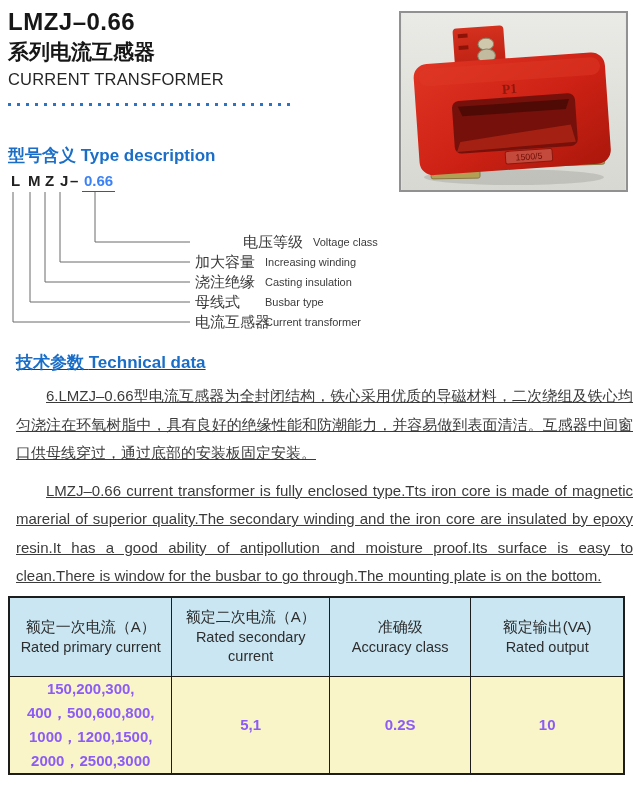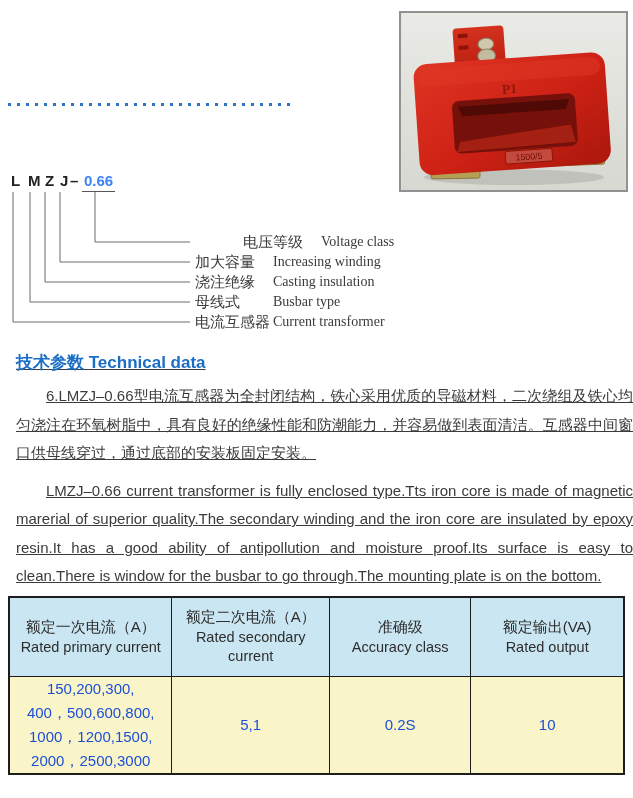--- a/index.html
+++ b/index.html
@@ -32,44 +32,49 @@
 
   
   .type-section { position:absolute; left:8px; top:146px; width:617px; height:192px; }
   .model-row { position:absolute; top:26px; left:0; height:20px; width:240px; }
   .model-letter { position:absolute; top:0; font-size:15px; font-weight:600; color:#222; line-height:18px; }
   .ml-0 { left:3px; }  .ml-1 { left:20px; } .ml-2 { left:37px; } .ml-3 { left:52px; }
   .model-dash { position:absolute; left:62px; top:0; font-size:15px; font-weight:600; color:#222; line-height:18px; }
   .model-suffix { position:absolute; left:74px; top:0; font-size:15px; font-weight:600; color:#3b82f6; line-height:18px; border-bottom:1px solid #555; padding:0 2px 1px 2px; }
   .diagram-lines { position:absolute; left:0; top:44px; width:200px; height:140px; }
   .diagram-label-zh { position:absolute; left:187px; width:85px; font-size:15px; color:#3b3b3b; line-height:16px; }
-  .diagram-label-en { position:absolute; left:265px; font-size:14px; color:#3b3b3b; line-height:16px;font-family:Liberation Serif, serif; }
+  .diagram-label-en { position:absolute; left:257px; font-size:11px; color:#3b3b3b; line-height:16px; }
   .row-0 { top:88px;margin-left:48px; } .row-1 { top:108px; } .row-2 { top:128px; } .row-3 { top:148px; } .row-4 { top:168px; }
 
   
   .tech-section { position:absolute; left:16px; top:353px; width:617px;text-decoration:underline; }
   .tech-para { margin-top:9px; font-size:15px; line-height:28.5px; color:#3b3b3b; text-align:justify; text-indent:2em; }
   .table-intro { margin-top:15px; font-size:15px; color:#3b3b3b; padding-left:2.2em; }
 
   
   .table-wrap { position:absolute; left:8px; top:596px; width:617px; }
   table { width:100%; border-collapse:collapse; table-layout:fixed;padding-left:38px; }
   th, td { border:1.5px solid #1d1d1d; text-align:center; vertical-align:middle; }
   table { border:2px solid #1d1d1d; }
   thead th { background:#c9e6f2; height:79px; font-weight:normal; }
-  tbody td { background:#faf5c9; height:84px; font-size:15px; color:#1d4ed8; }
+  tbody td { background:#faf5c9; height:84px; font-size:15px; color:#8b5cf6;font-weight:bold; }
   .th-zh { font-size:15px; color:#2d2d2d; line-height:20px; }
   .th-en { font-size:14.5px; color:#2d2d2d; line-height:19px; margin-top:1px; }
   .cell-multiline { white-space:pre-line; line-height:24px; }
 </style>
 </head>
 <body>
 
 <div class="page">
 
+  <div class="titles">
+    <div class="title-model">LMZJ–0.66</div>
+    <div class="title-series">系列电流互感器</div>
+    <div class="title-en">CURRENT TRANSFORMER</div>
+  </div>
   <div class="dotted-divider"></div>
 
   <div class="photo-frame">
     <svg viewBox="0 0 229 181">
       <defs>
         <linearGradient id="bgGrad" x1="0" y1="0" x2="0" y2="1">
           <stop offset="0" stop-color="#eaeae6"></stop>
           <stop offset="1" stop-color="#d8d8d2"></stop>
         </linearGradient>
         <linearGradient id="redGrad" x1="0" y1="0" x2="1" y2="1">
@@ -104,20 +109,24 @@
 
         <text x="112" y="82" text-anchor="middle" font-family="Liberation Serif, serif" font-size="14" font-weight="bold" fill="#8f170c">P1</text>
 
         <rect x="103" y="141" width="48" height="13" rx="2" fill="#c34a3c" stroke="#8c170c" stroke-width="1"></rect>
         <text x="127" y="151" text-anchor="middle" font-family="Liberation Sans, sans-serif" font-size="9" fill="#6e0e06">1500/5</text>
       </g>
     </svg>
   </div>
 
   <div class="type-section">
+    <div class="sec-heading">
+      <span>型号含义</span>
+      <span>Type description</span>
+    </div>
 
     <div class="model-row">
       <span class="model-letter ml-0">L</span>
       <span class="model-letter ml-1">M</span>
       <span class="model-letter ml-2">Z</span>
       <span class="model-letter ml-3">J</span>
       <span class="model-dash">–</span>
       <span class="model-suffix">0.66</span>
     </div>
 

